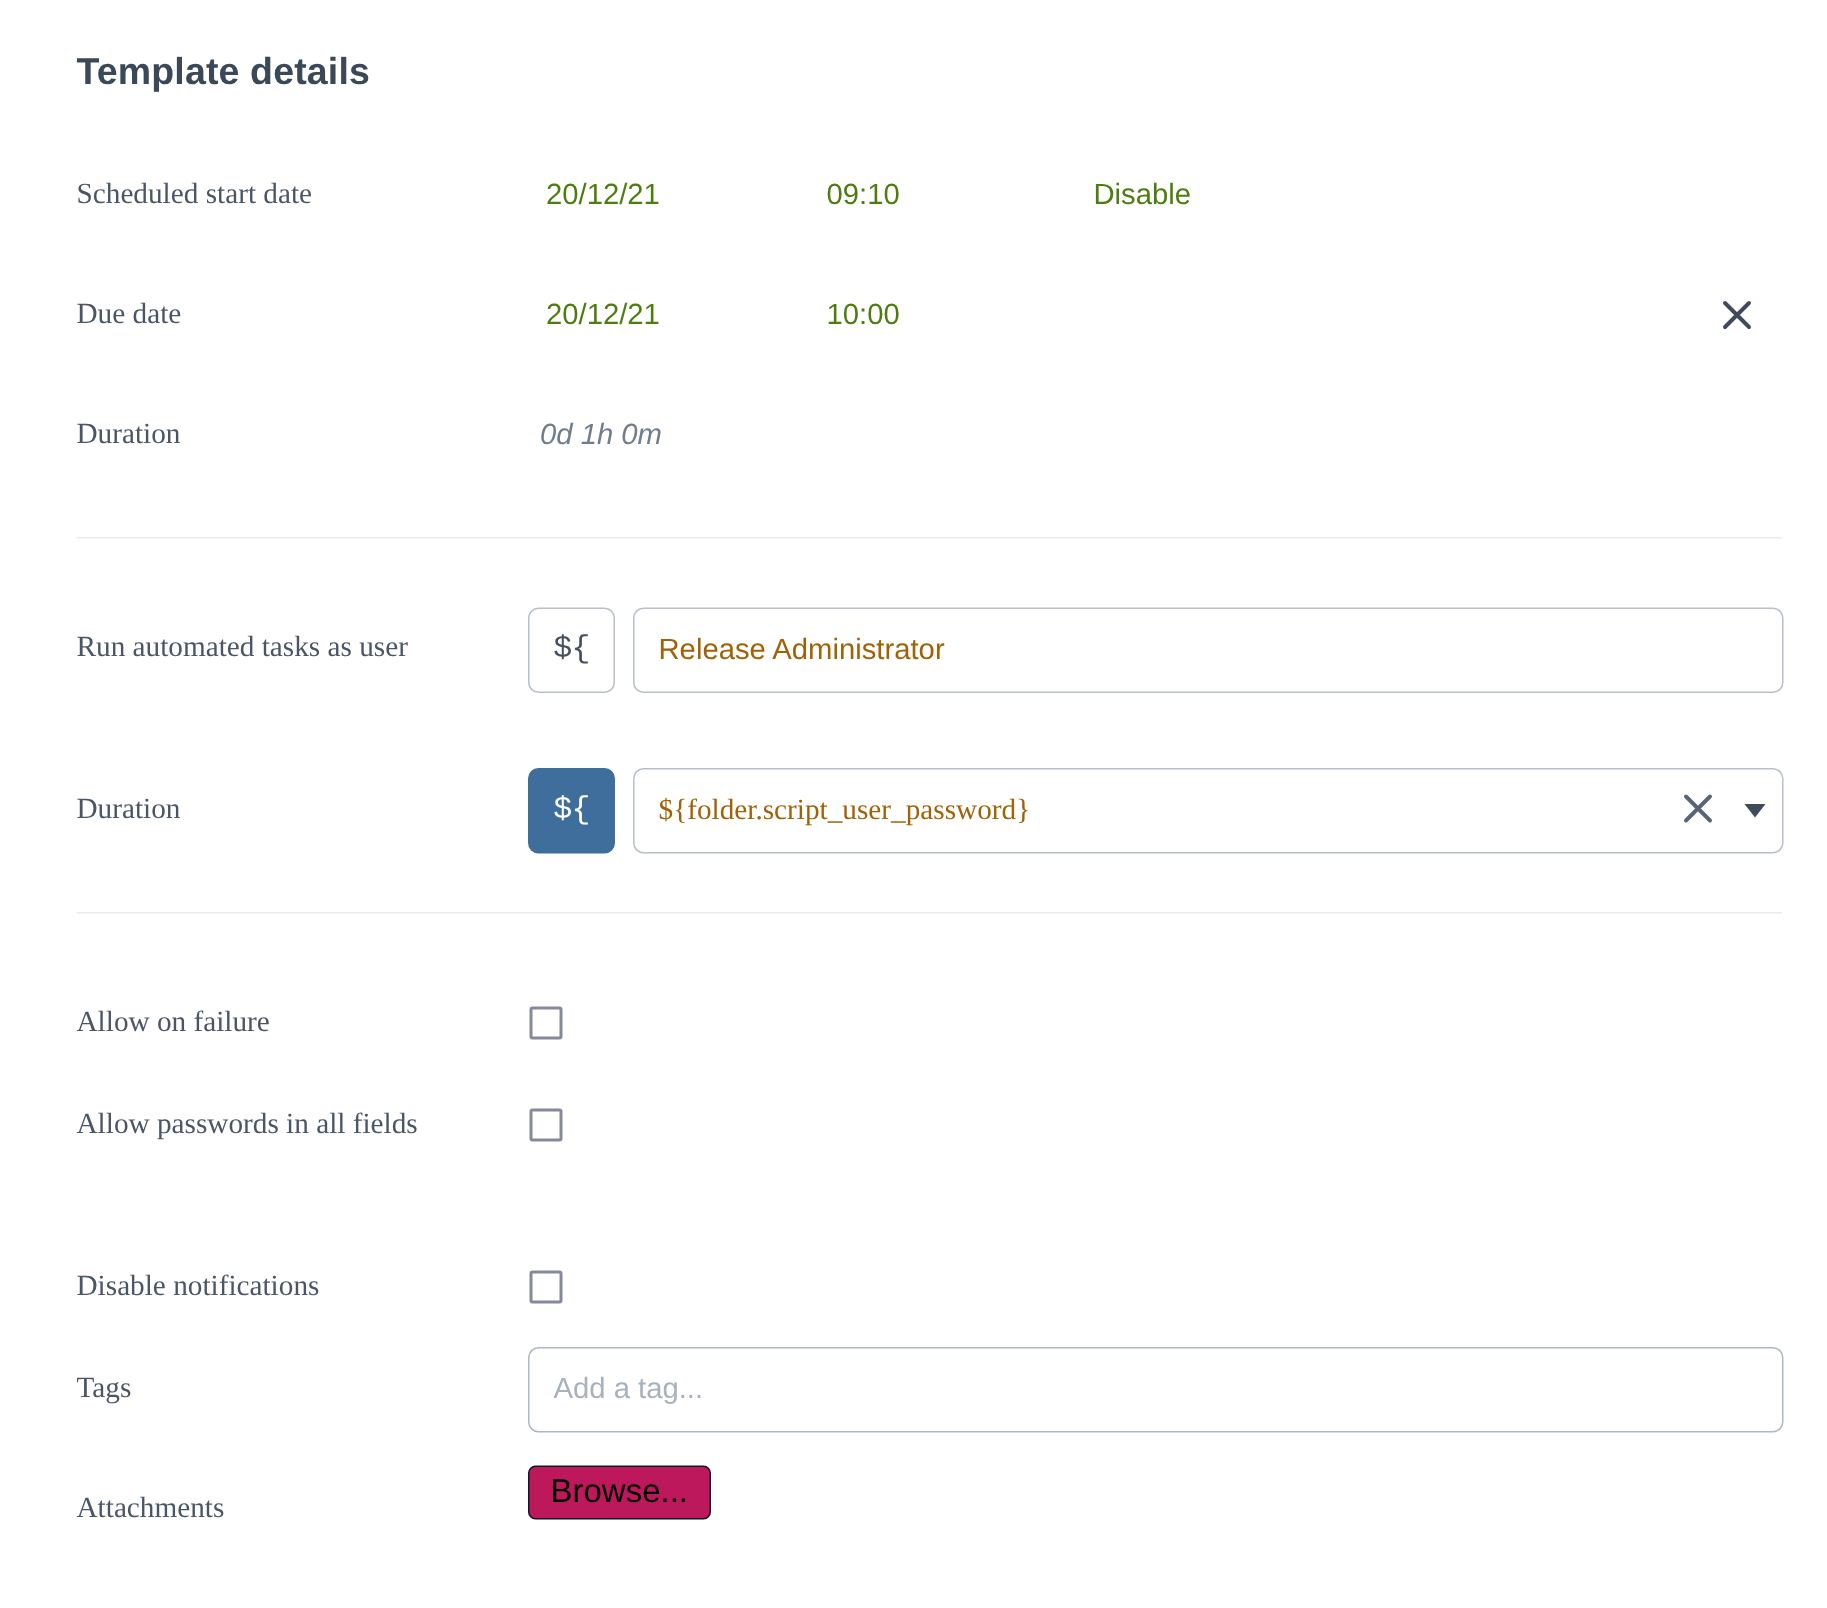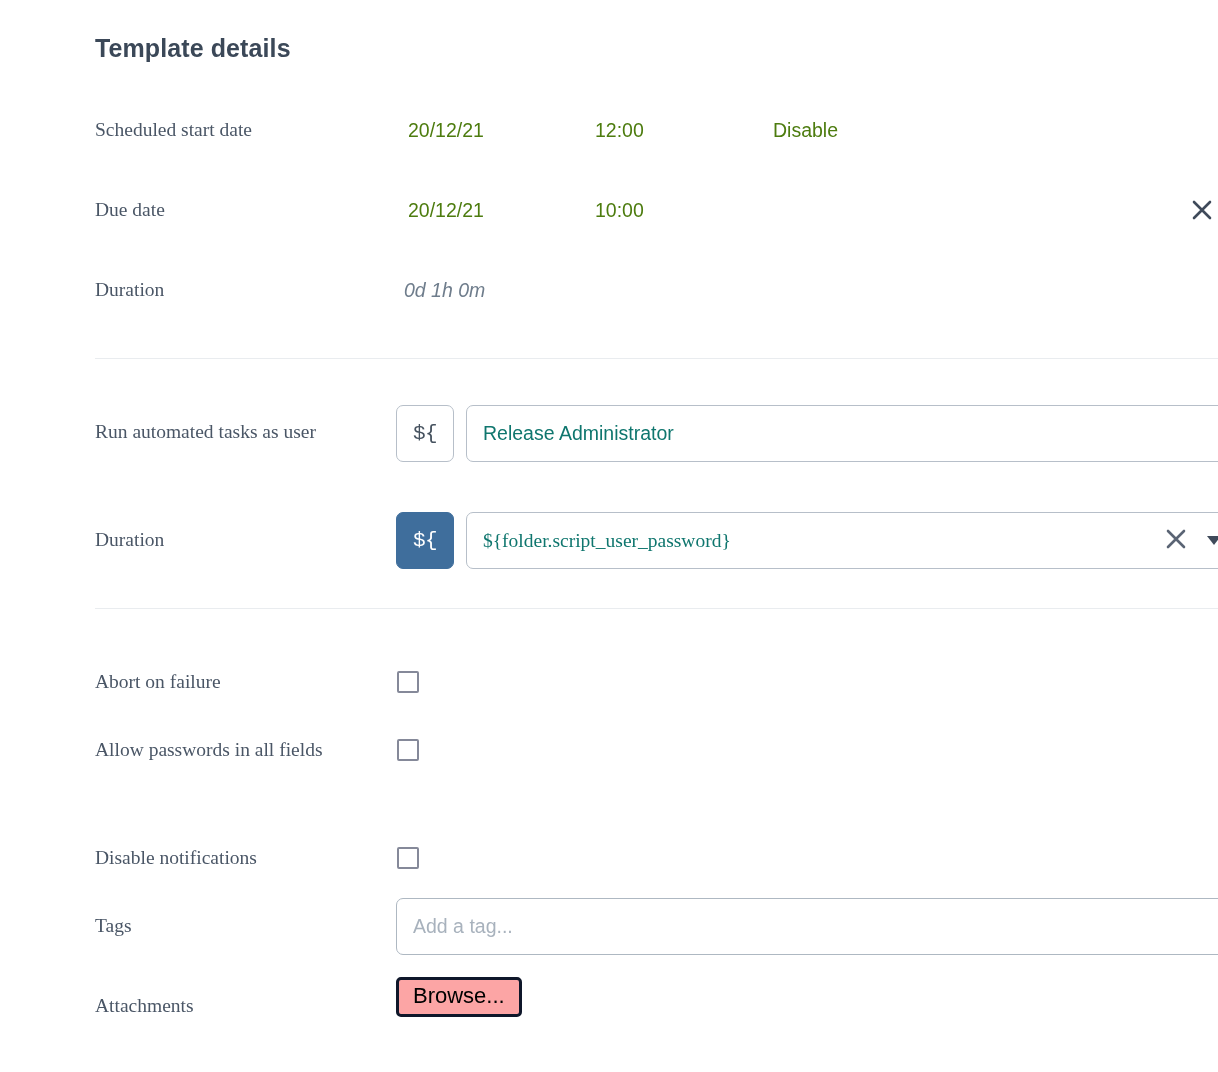--- a/index.html
+++ b/index.html
@@ -14,21 +14,20 @@
     color: #3f4a5a;
     overflow: hidden;
     position: relative;
   }
 
   .page {
     position: relative;
     width: 1128px;
     height: 1072px;
     box-sizing: border-box;
-    margin-left: 44px;
   }
 
   
   .page-title {
     position: absolute;
     left: 51px;
     top: 34px;
     font-size: 25px;
     font-weight: bold;
     color: #3b4858;
@@ -109,21 +108,21 @@
 
   
   .text-input {
     position: absolute;
     box-sizing: border-box;
     border: 1px solid #b7bfc9;
     border-radius: 7px;
     background: #ffffff;
     font-family: "Liberation Sans", sans-serif;
     font-size: 19.5px;
-    color: #0f766e;
+    color: #a16207;
     padding: 0 16px;
     outline: none;
   }
   .text-input::placeholder {
     color: #a8b2bd;
     opacity: 1;
   }
   .tag-input {
     border-color: #aeb8c2;
   }
@@ -137,22 +136,22 @@
     border: 2px solid #858999;
     border-radius: 2px;
     background: #ffffff;
     cursor: pointer;
   }
 
   
   .browse-btn {
     position: absolute;
     box-sizing: border-box;
-    background: #fca5a5;
-    border: 3px solid #0f172a;
+    background: #be185d;
+    border: 1px solid #0f172a;
     border-radius: 5px;
     color: #000000;
     font-family: "Liberation Sans", sans-serif;
     font-size: 22px;
     padding: 4px 14px 6px 14px;
     cursor: pointer;
     line-height: 1.1;
   }
 
   
@@ -169,21 +168,21 @@
 </head>
 <body>
 
 <div class="page">
 
   <div class="page-title">Template details</div>
 
   <div class="row" style="top:110px;height:40px">
     <div class="label">Scheduled start date</div>
     <div class="value" style="left:364px">20/12/21</div>
-    <div class="value" style="left:551px">12:00</div>
+    <div class="value" style="left:551px">09:10</div>
     <div class="value" style="left:729px">Disable</div>
   </div>
 
   <div class="row" style="top:190px;height:40px">
     <div class="label">Due date</div>
     <div class="value" style="left:364px">20/12/21</div>
     <div class="value" style="left:551px">10:00</div>
     <div class="x-icon-btn" style="left:1141px;top:3px">
       <svg width="34" height="34" viewBox="0 0 34 34" aria-hidden="true">
         <path d="M9 9 L25 25 M25 9 L9 25" stroke="#3f4a5a" stroke-width="2.6" stroke-linecap="round" fill="none"></path>
@@ -212,21 +211,21 @@
       <svg width="34" height="34" viewBox="0 0 34 34" aria-hidden="true">
         <path d="M9 9 L25 25 M25 9 L9 25" stroke="#5a6474" stroke-width="2.6" stroke-linecap="round" fill="none"></path>
       </svg>
     </div>
     <div class="caret" style="left:1163px;top:16px"></div>
   </div>
 
   <div class="divider" style="top:608px"></div>
 
   <div class="row" style="top:662px;height:40px">
-    <div class="label">Abort on failure</div>
+    <div class="label">Allow on failure</div>
     <div class="checkbox" style="left:353px;top:9px"></div>
   </div>
 
   <div class="row" style="top:838px;height:40px">
     <div class="label">Disable notifications</div>
     <div class="checkbox" style="left:353px;top:9px"></div>
   </div>
 
   <div class="row" style="top:730px;height:80px">
     <div class="label two-line" style="top:0px;width:270px">Allow passwords in all fields</div>

